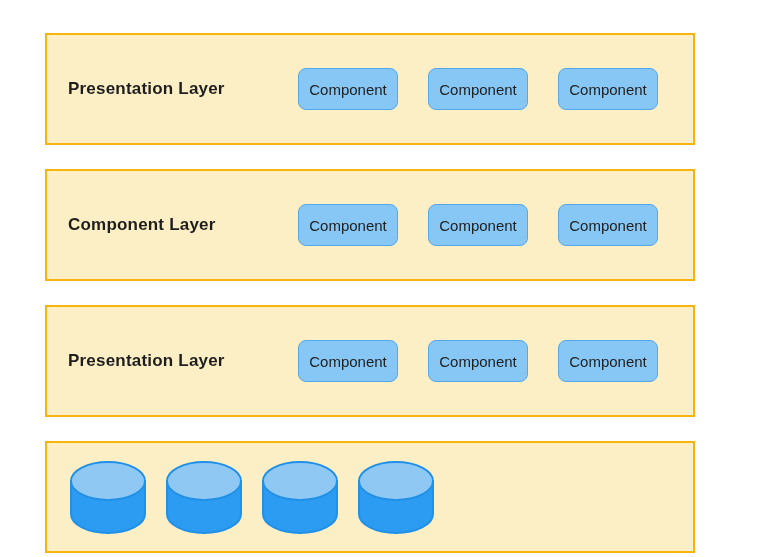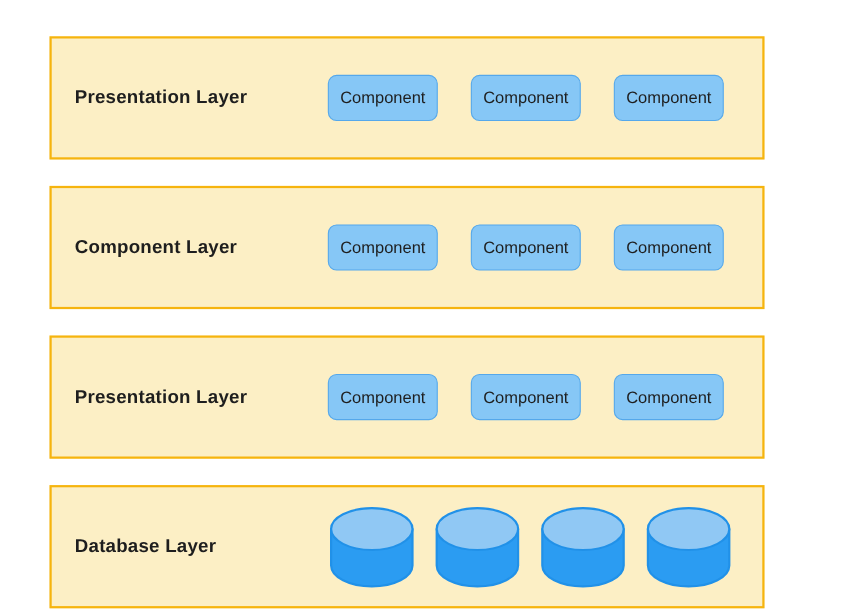--- a/index.html
+++ b/index.html
@@ -99,21 +99,20 @@
   <div class="layer">
     <div class="layer-label">Presentation Layer</div>
     <div class="layer-content">
       <div class="component">Component</div>
       <div class="component">Component</div>
       <div class="component">Component</div>
     </div>
   </div>
 
   <div class="layer">
-    <div class="layer-label">Database Layer</div>
     <div class="layer-content databases">
       <svg class="db-icon" viewBox="0 0 80 76" xmlns="http://www.w3.org/2000/svg">
         <path d="M3 22 v33 a37 19 0 0 0 74 0 v-33 z" fill="var(--database-body)" stroke="var(--database-outline)" stroke-width="2" stroke-linejoin="round"></path>
         <ellipse cx="40" cy="22" rx="37" ry="19" fill="var(--database-top)" stroke="var(--database-outline)" stroke-width="2"></ellipse>
       </svg>
       <svg class="db-icon" viewBox="0 0 80 76" xmlns="http://www.w3.org/2000/svg">
         <path d="M3 22 v33 a37 19 0 0 0 74 0 v-33 z" fill="var(--database-body)" stroke="var(--database-outline)" stroke-width="2" stroke-linejoin="round"></path>
         <ellipse cx="40" cy="22" rx="37" ry="19" fill="var(--database-top)" stroke="var(--database-outline)" stroke-width="2"></ellipse>
       </svg>
       <svg class="db-icon" viewBox="0 0 80 76" xmlns="http://www.w3.org/2000/svg">

